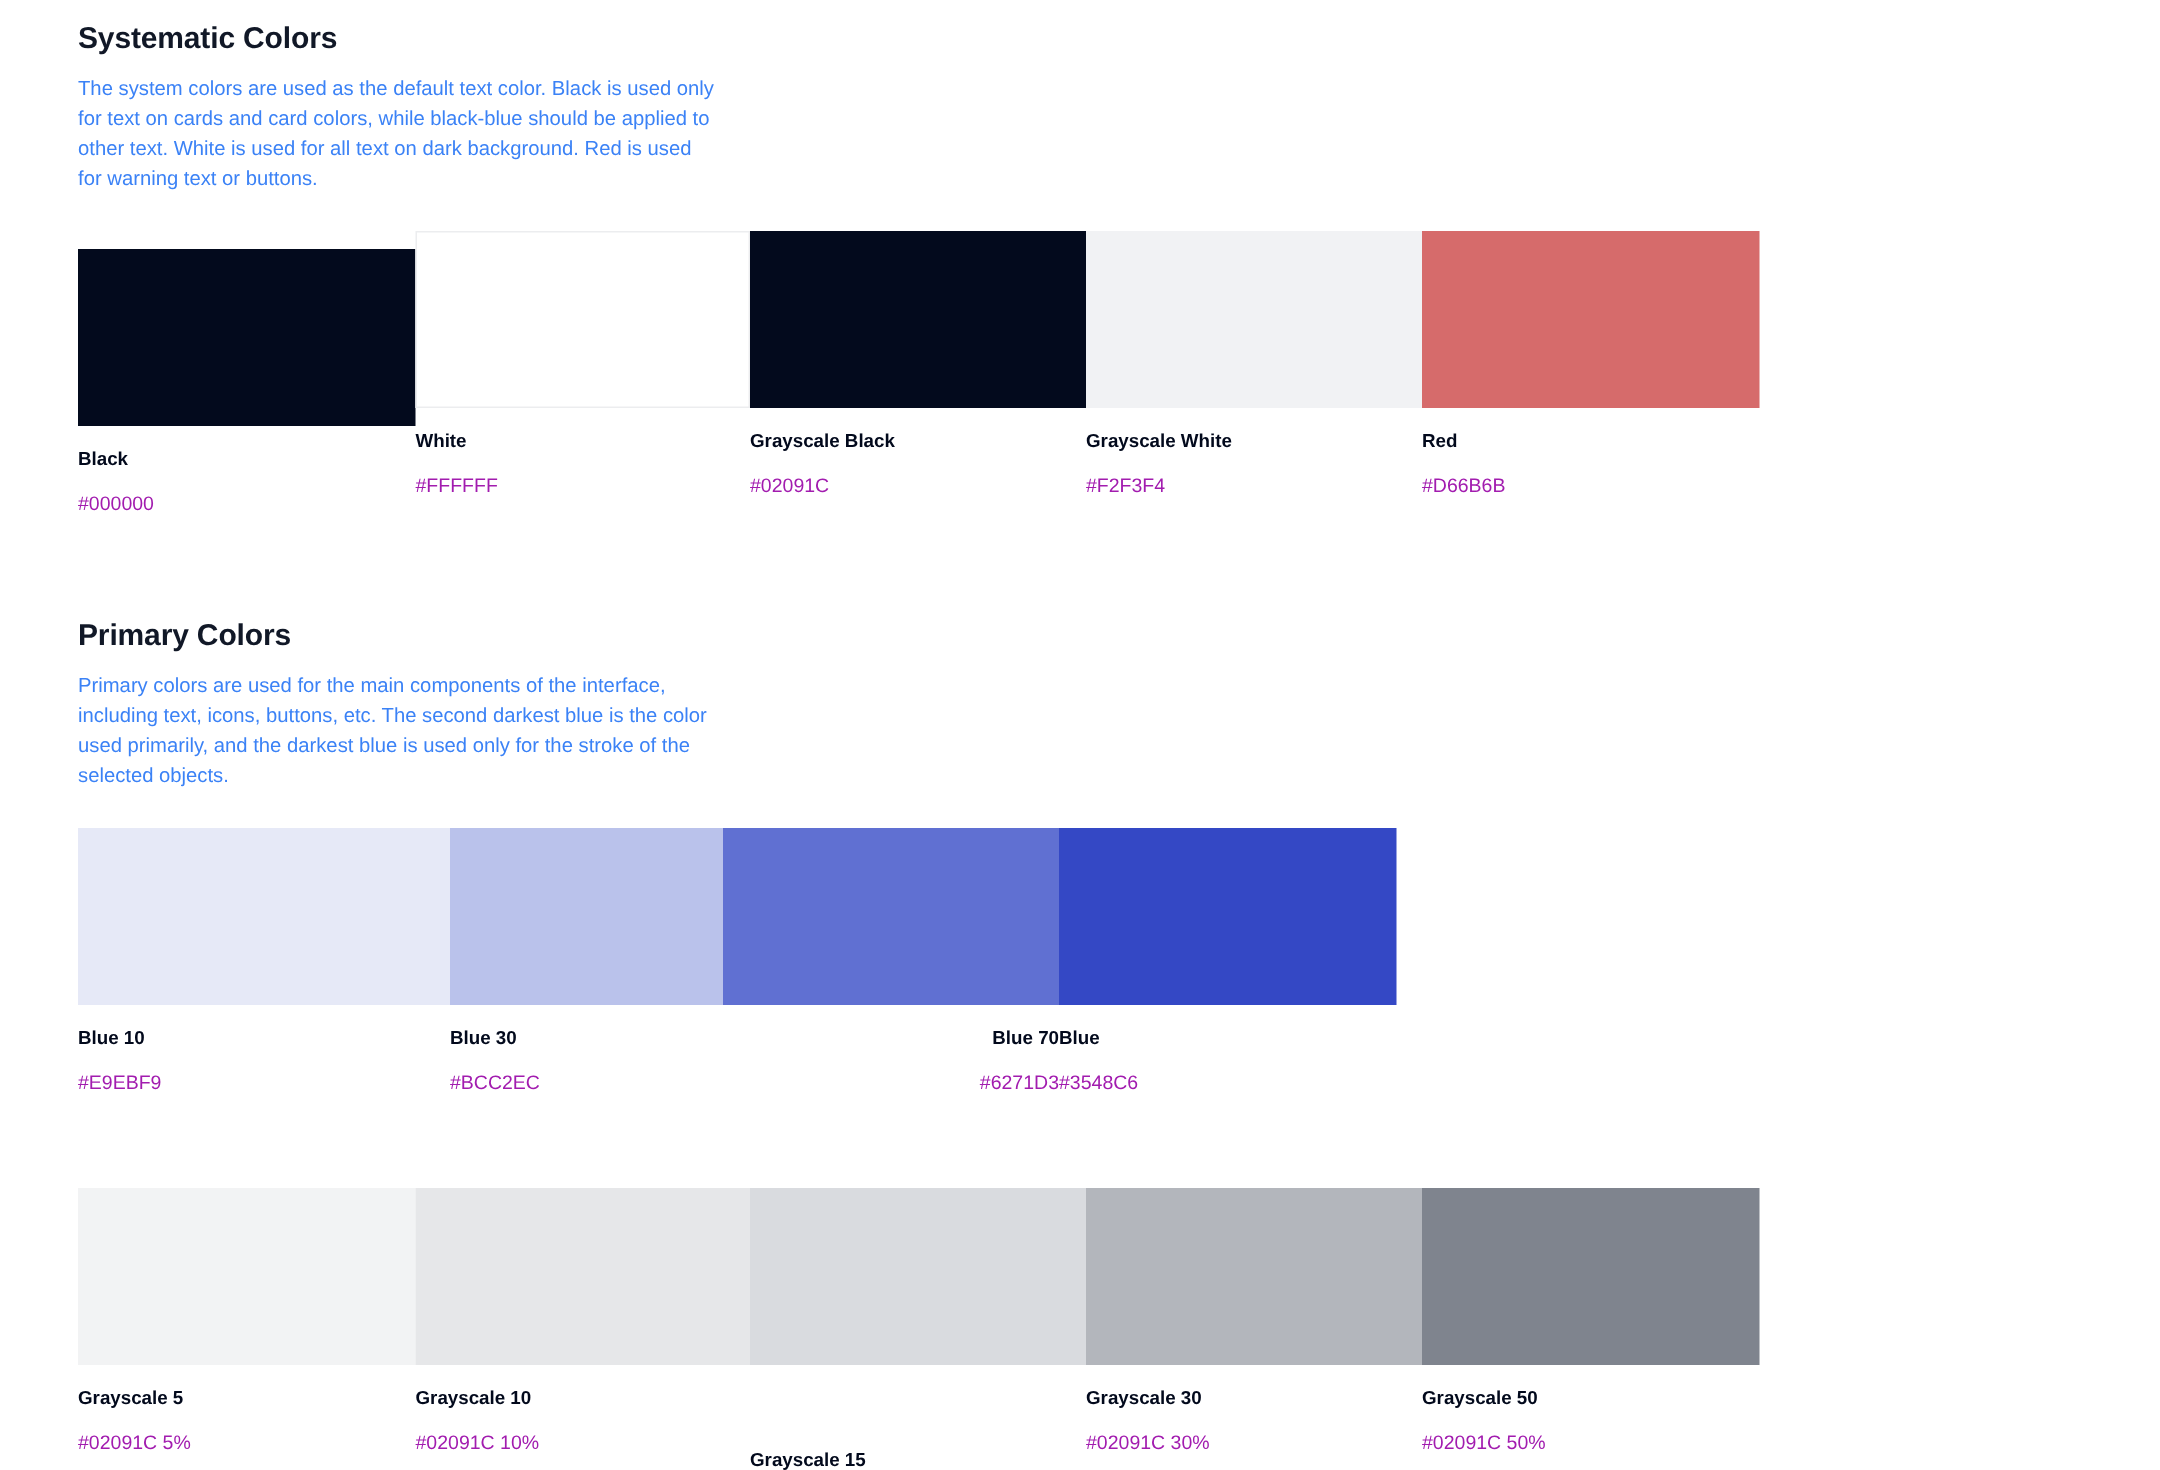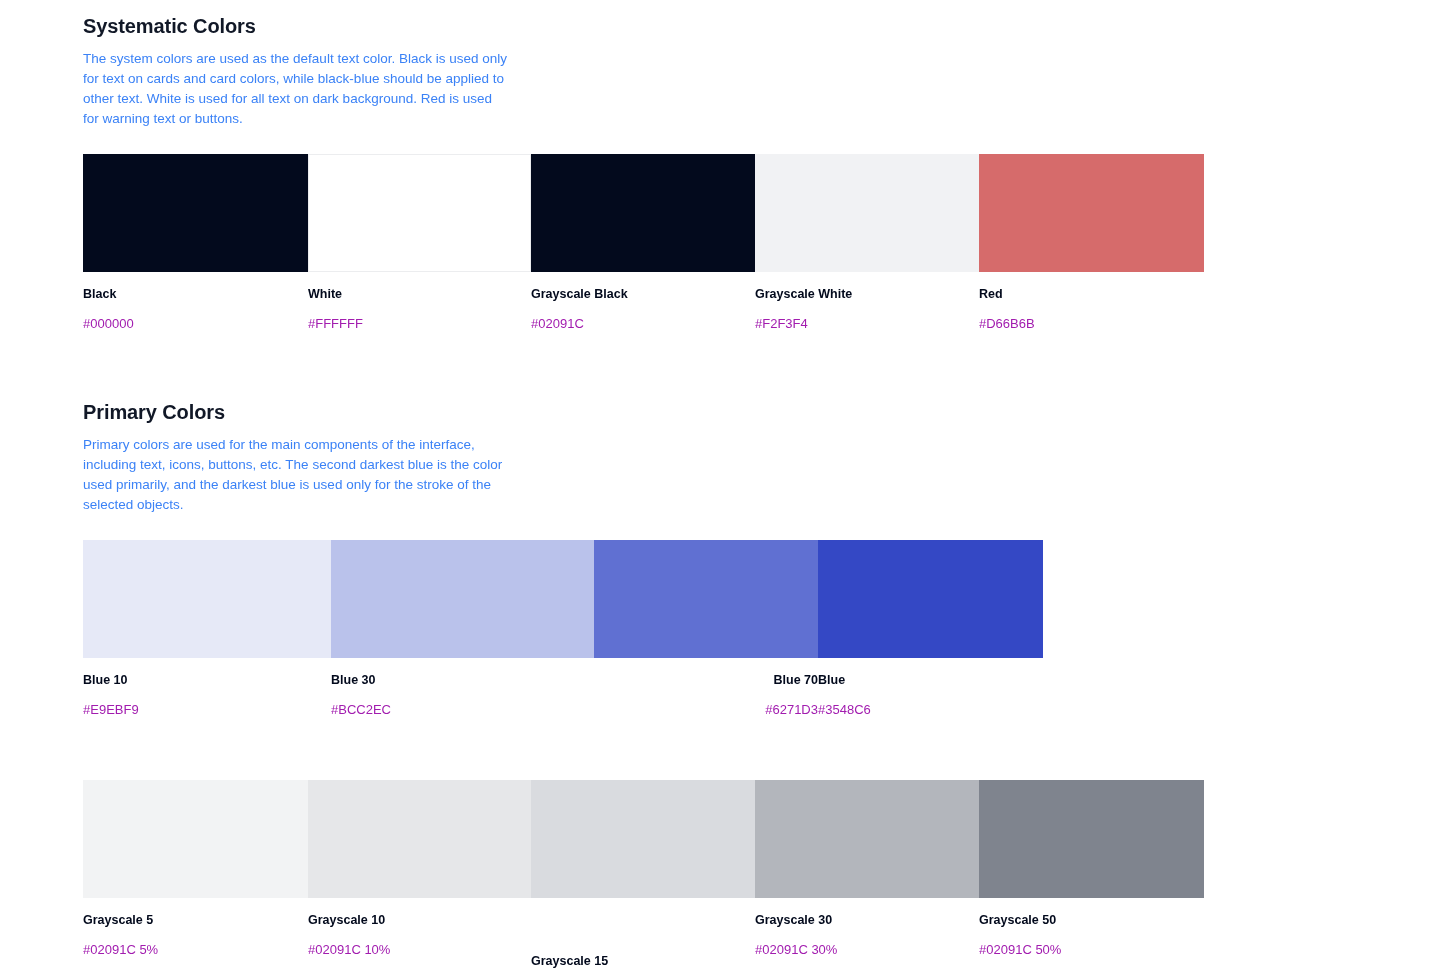--- a/index.html
+++ b/index.html
@@ -15,21 +15,21 @@
   body {
     font-family: "Liberation Sans", sans-serif;
     color: #02091C;
     -webkit-font-smoothing: antialiased;
   }
 
   .page {
     position: relative;
     width: 1440px;
     height: 980px;
-    padding-left: 83px;
+    padding-left: 52px;
     padding-top: 13px;
     border-radius: 32px;
   }
 
   .section { position: relative; }
 
   .section-title {
     font-size: 20px;
     font-weight: bold;
     line-height: 26px;
@@ -95,21 +95,21 @@
 
 <div class="page">
 
   <div class="section">
     <h2 class="section-title">Systematic Colors</h2>
     <p class="section-desc">The system colors are used as the default text color. Black is used only for text on cards and card colors, while black-blue should be applied to other text. White is used for all text on dark background. Red is used for warning text or buttons.</p>
 
     <div class="gap-systematic"></div>
 
     <div class="swatch-row">
-      <div class="swatch-cell" style="width:225px;">
+      <div class="swatch-cell" style="width:225px;margin-top:12px;">
         <div class="swatch-chip" style="background:#030A1D;"></div>
         <div class="swatch-name">Black</div>
         <div class="swatch-hex">#000000</div>
       </div>
       <div class="swatch-cell" style="width:223px;">
         <div class="swatch-chip bordered" style="background:#FFFFFF;"></div>
         <div class="swatch-name">White</div>
         <div class="swatch-hex">#FFFFFF</div>
       </div>
       <div class="swatch-cell" style="width:224px;">
@@ -137,21 +137,21 @@
     <p class="section-desc">Primary colors are used for the main components of the interface, including text, icons, buttons, etc. The second darkest blue is the color used primarily, and the darkest blue is used only for the stroke of the selected objects.</p>
 
     <div class="gap-primary"></div>
 
     <div class="swatch-row">
       <div class="swatch-cell" style="width:248px;">
         <div class="swatch-chip" style="background:#E6E9F7;"></div>
         <div class="swatch-name">Blue 10</div>
         <div class="swatch-hex">#E9EBF9</div>
       </div>
-      <div class="swatch-cell" style="width:263px;">
+      <div class="swatch-cell" style="width:182px;">
         <div class="swatch-chip" style="background:#BAC2EB;"></div>
         <div class="swatch-name">Blue 30</div>
         <div class="swatch-hex">#BCC2EC</div>
       </div>
       <div class="swatch-cell" style="width:224px;align-items:flex-end;">
         <div class="swatch-chip" style="background:#6070D2;"></div>
         <div class="swatch-name">Blue 70</div>
         <div class="swatch-hex">#6271D3</div>
       </div>
       <div class="swatch-cell" style="width:225px;">

